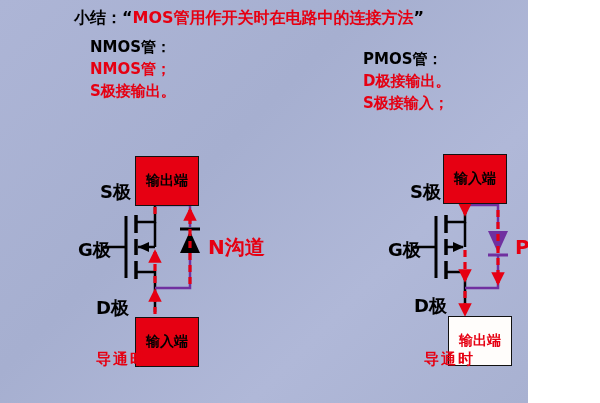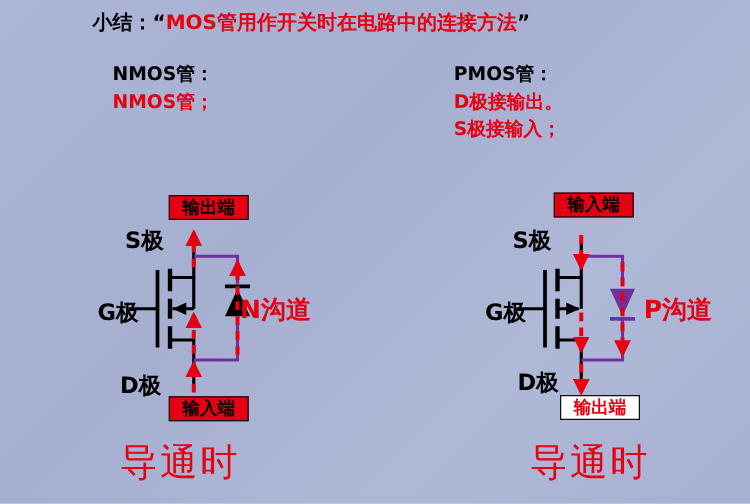--- a/index.html
+++ b/index.html
@@ -1,52 +1,53 @@
 <!DOCTYPE html>
 <html><head>
 <meta charset="utf-8">
 <style>
   html,body{margin:0;padding:0;}
   .slide{
     position:relative;
-    width:600px;height:403px;
+    width:528px;height:403px;
     background:linear-gradient(135deg,#adb5d6 0%,#a6afd0 40%,#b0b8d8 70%,#a8b1d1 100%);
     font-family:"DejaVu Sans","Liberation Sans",sans-serif;
     overflow:hidden;
   }
   .abs{position:absolute;}
   .black{color:#000;}
   .red{color:#e60012;}
   .title{left:74px;top:8px;font-size:16px;font-weight:bold;white-space:nowrap;}
   .info{font-size:15px;font-weight:bold;line-height:22px;white-space:nowrap;}
-  .info-nmos{left:90px;top:48px;}
+  .info-nmos{left:90px;top:36px;}
   .info-pmos{left:363px;top:48px;}
   .term-box{
     font-size:14px;font-weight:bold;text-align:center;
-    padding:0 10px;white-space:nowrap;border:1px solid #111;
+    padding:15px 10px;white-space:nowrap;border:1px solid #111;
   }
   .box-red{background:#e60012;color:#000;}
   .box-white{background:#fffdfb;color:#e60012;}
   .pin-label{font-size:18px;font-weight:bold;color:#000;white-space:nowrap;}
   .channel-label{font-size:20px;font-weight:bold;color:#e60012;white-space:nowrap;}
-  .state-label{font-size:30px;font-weight:normal;color:#e60012;letter-spacing:2px;white-space:nowrap;}
+  .state-label{font-size:15px;font-weight:bold;color:#e60012;letter-spacing:2px;white-space:nowrap;}
   svg.circuit-layer{position:absolute;left:0;top:0;pointer-events:none;}
 </style>
 </head>
 <body>
 
 <div class="slide">
 
   <div class="abs title">
     <span class="black">小结：</span><span class="black">“</span><span class="red">MOS管用作开关时在电路中的连接方法</span><span class="black">”</span>
   </div>
 
   <div class="abs info info-nmos">
     <div class="black">NMOS管：</div>
     <div class="red">NMOS管；</div>
+    <div class="red">S极接输出。</div>
   </div>
 
   <div class="abs info info-pmos">
     <div class="black">PMOS管：</div>
     <div class="red">D极接输出。</div>
     <div class="red">S极接输入；</div>
   </div>
 
   <svg class="circuit-layer" width="600" height="403" viewBox="0 0 600 403">
     <defs>
@@ -116,21 +117,21 @@
       <line x1="465" y1="188" x2="465" y2="214" marker-end="url(#arrowR)"></line>
       <line x1="465" y1="250" x2="465" y2="280" marker-end="url(#arrowR)"></line>
       <line x1="465" y1="291" x2="465" y2="314" marker-end="url(#arrowR)"></line>
       <line x1="498" y1="210" x2="498" y2="283" marker-end="url(#arrowR)"></line>
     </g>
   </svg>
 
   <div class="abs term-box box-red" style="left:135px;top:156px;">输出端</div>
   <div class="abs pin-label" style="left:100px;top:180px;">S极</div>
   <div class="abs pin-label" style="left:78px;top:238px;">G极</div>
-  <div class="abs channel-label" style="left:192px;top:234px;">N沟道</div>
+  <div class="abs channel-label" style="left:208px;top:234px;">N沟道</div>
   <div class="abs pin-label" style="left:96px;top:296px;">D极</div>
   <div class="abs term-box box-red" style="left:135px;top:317px;">输入端</div>
   <div class="abs state-label" style="left:96px;top:350px;">导通时</div>
 
   <div class="abs term-box box-red" style="left:443px;top:154px;">输入端</div>
   <div class="abs pin-label" style="left:410px;top:180px;">S极</div>
   <div class="abs pin-label" style="left:388px;top:238px;">G极</div>
   <div class="abs channel-label" style="left:515px;top:234px;">P沟道</div>
   <div class="abs pin-label" style="left:414px;top:294px;">D极</div>
   <div class="abs term-box box-white" style="left:448px;top:316px;">输出端</div>

